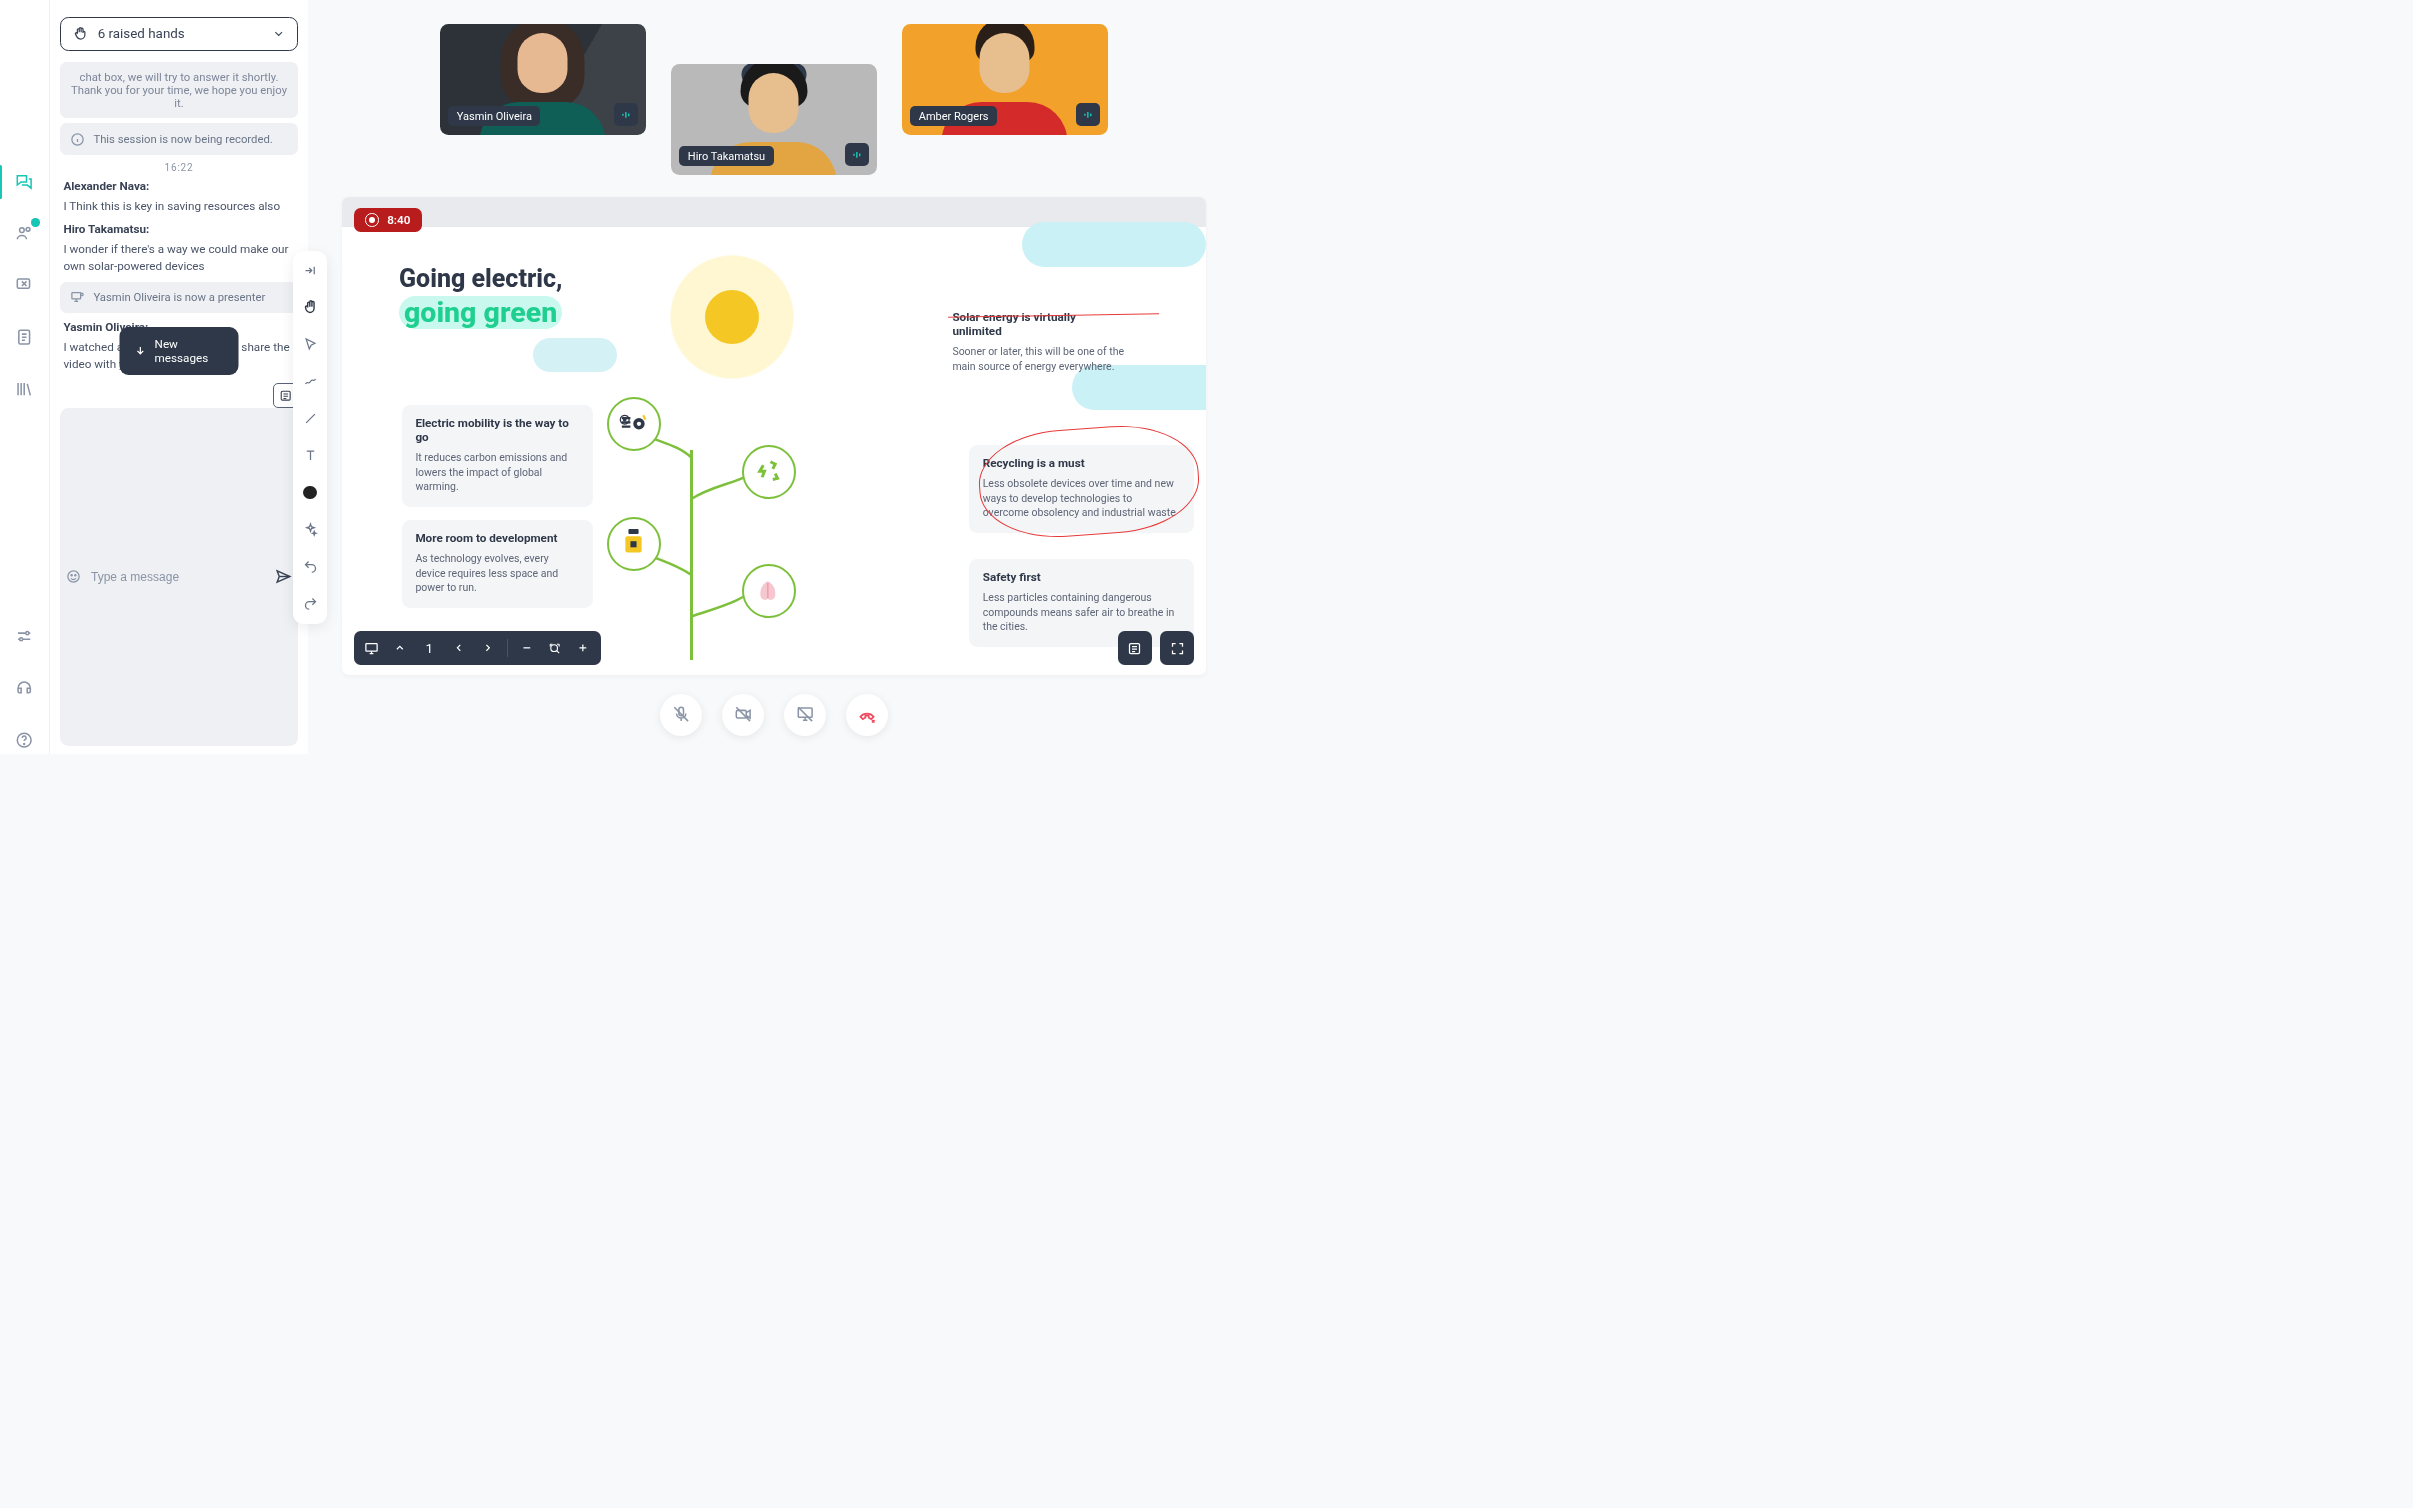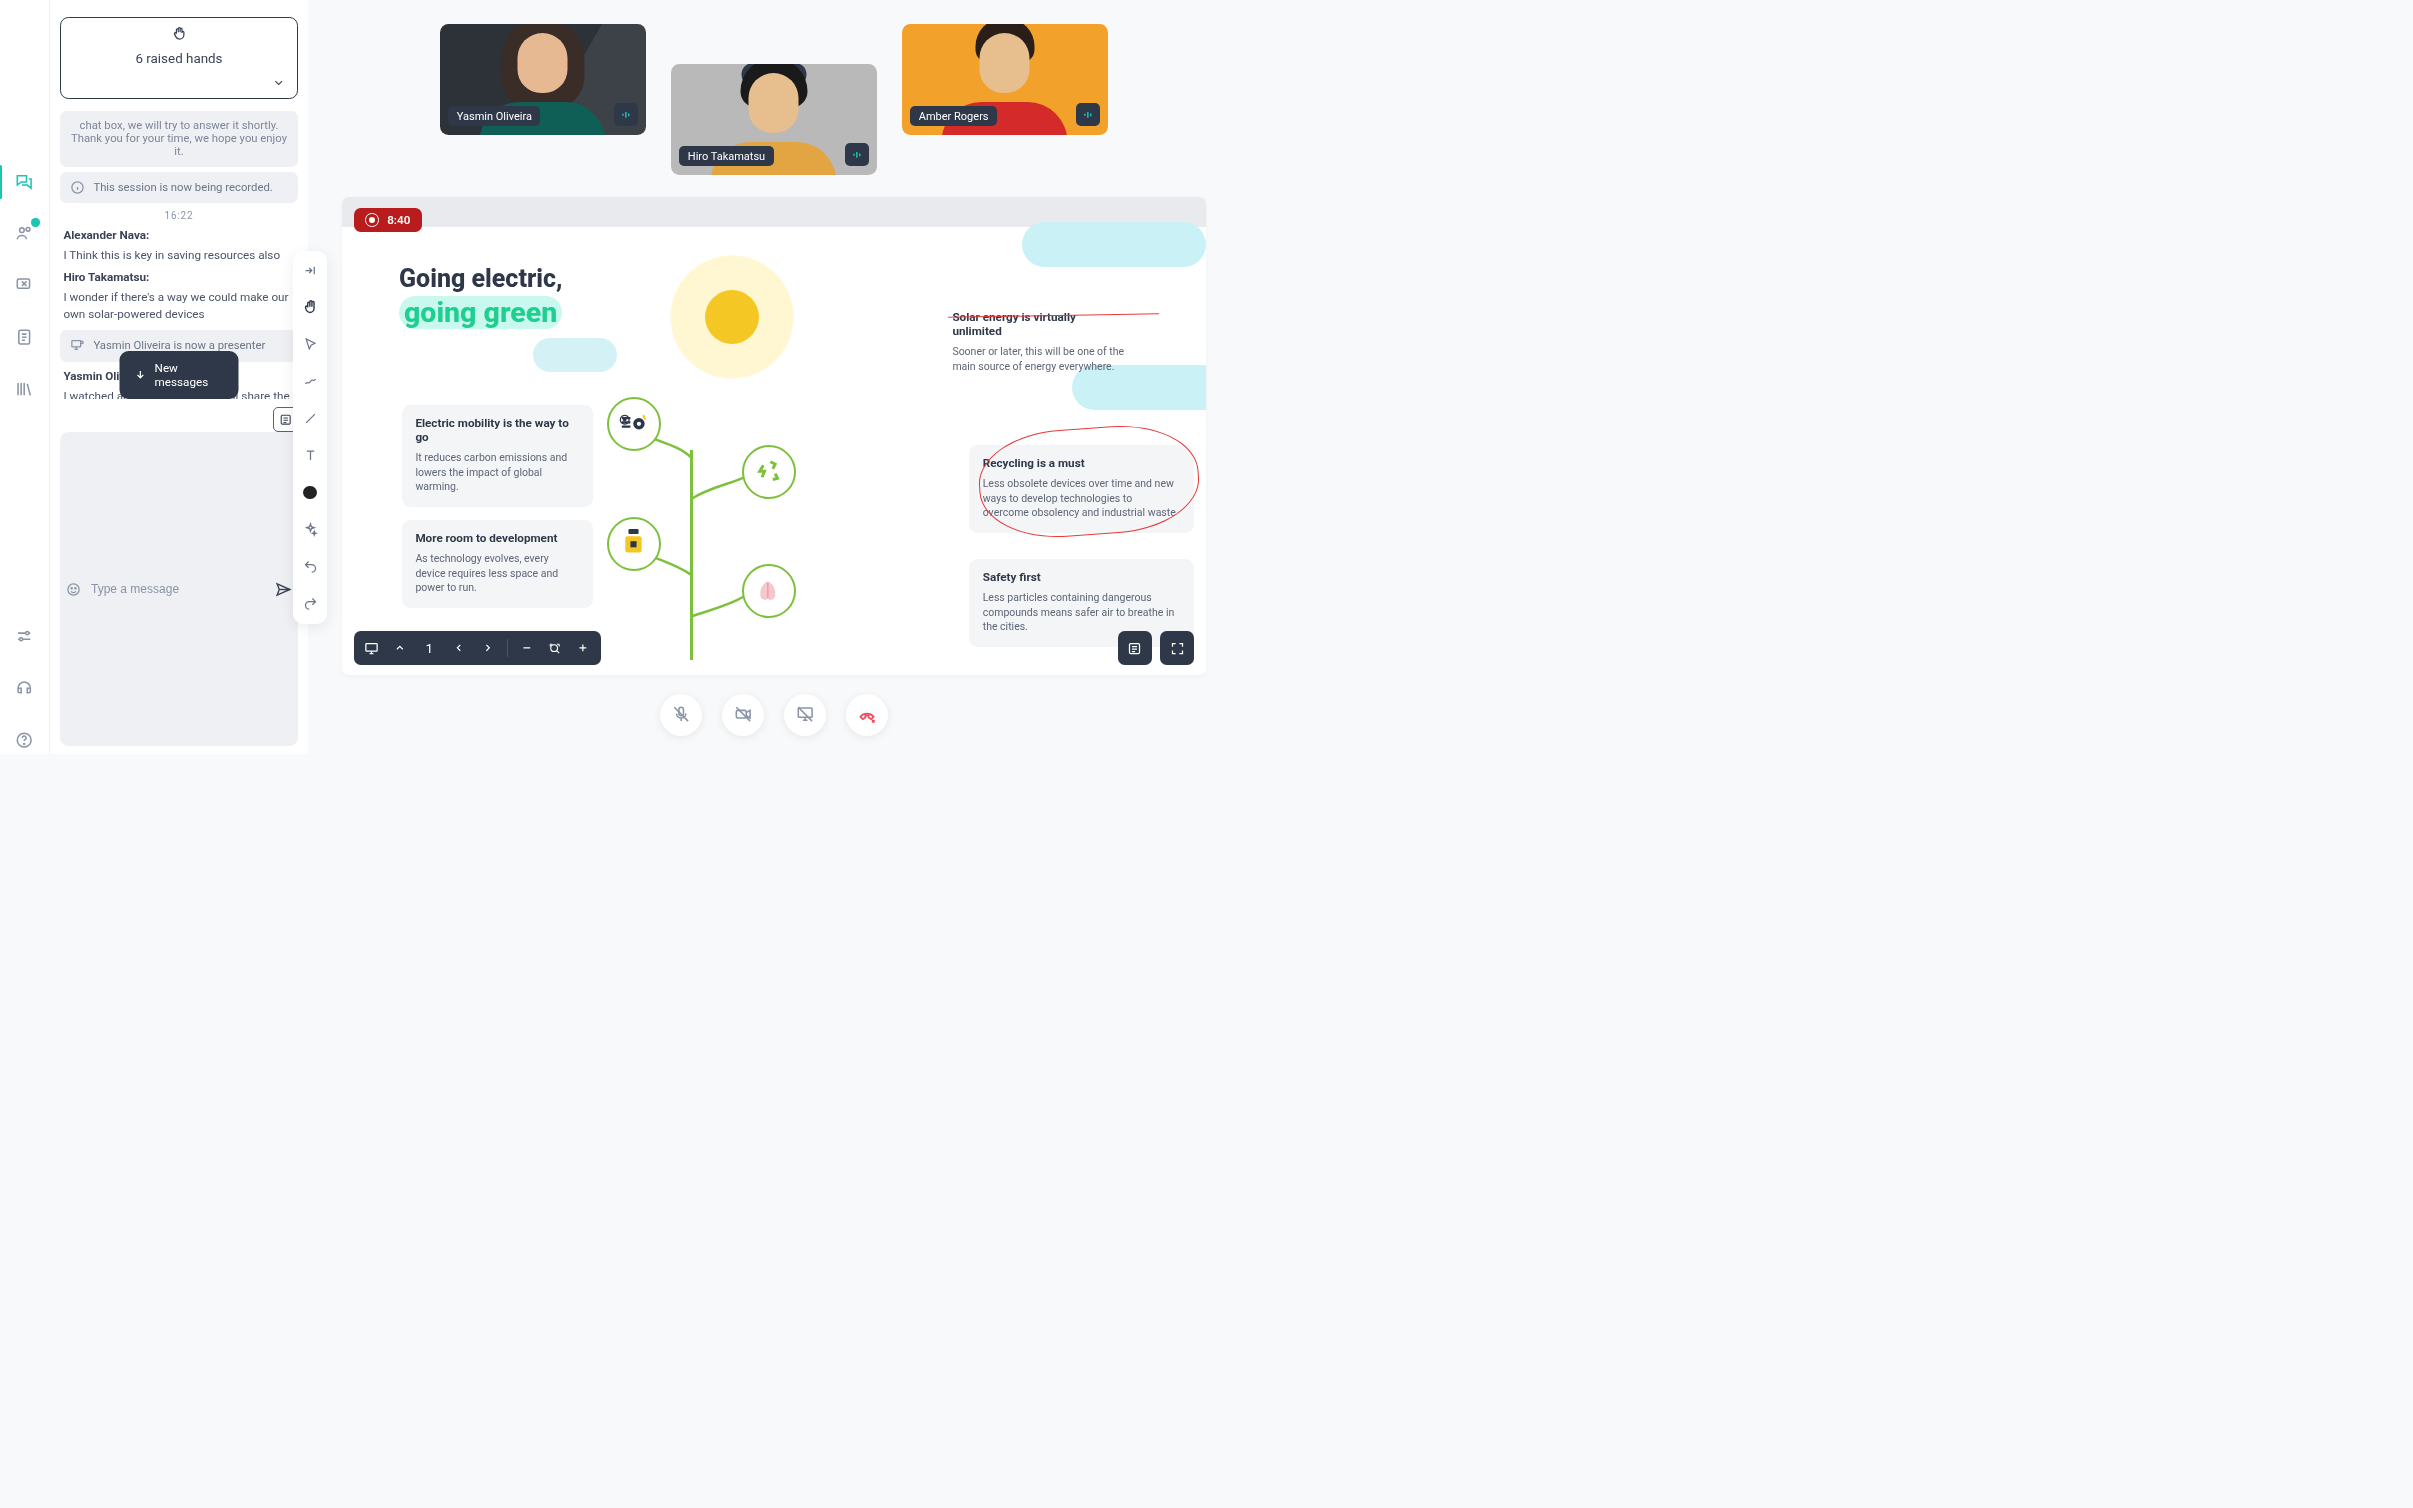--- a/index.html
+++ b/index.html
@@ -9,21 +9,21 @@
 
 .rail { width:50px; background:#fff; border-right:0.8px solid #eef0f3; display:flex; flex-direction:column; align-items:center; padding-top:168px; gap:25px; }
 .rail .ri { width:27px; height:27px; display:flex; align-items:center; justify-content:center; color:#8a94a6; cursor:pointer; position:relative; }
 .rail .ri.active { color:#18c6b5; }
 .rail .ri.active::before { content:""; position:absolute; left:-11.7px; top:-3.4px; width:2.5px; height:34px; background:#18c6b5; border-radius:1.7px;}
 .rail .ri .dot { position:absolute; top:-1.7px; right:-1.7px; width:8.4px; height:8.4px; background:#18c6b5; border-radius:50%; }
 .rail .spacer { flex:1; }
 
 
 .chatcol { width:258px; background:#fff; display:flex; flex-direction:column; padding:17px 10px 8.4px 10px; }
-.hands { border:1.7px solid #2e3848; border-radius:8.4px; padding:8.4px 11.7px; display:flex; align-items:center; gap:10px; margin-bottom:6.7px;flex-direction:column;}
+.hands { border:1.7px solid #2e3848; border-radius:8.4px; padding:8.4px 11.7px; display:flex; align-items:center; gap:10px; margin-bottom:6.7px;}
 .hands .chev { margin-left:auto; }
 .sysbox { background:#eef0f3; border-radius:6.7px; padding:8.4px 10px; color:#6b7588; font-size:11.3px; display:flex; align-items:center; gap:8.4px; margin:5px 0;}
 .sysbox.center { justify-content:center; text-align:center; color:#7d8699;}
 .timemark { text-align:center; color:#8a94a6; font-size:10px; letter-spacing:0.8px; margin:6.7px 0;}
 .msg { margin:6.7px 3.4px; }
 .msg .who { font-weight:700; color:#3a4356; font-size:11.7px; margin-bottom:5px; }
 .msg .body { color:#4a5468; font-size:11.7px; line-height:1.45; }
 .chatscroll { flex:1; overflow:hidden; position:relative; }
 .newmsgs { position:absolute; bottom:0; left:50%; transform:translateX(-50%); background:#2e3848; color:#fff; border-radius:9px; padding:10px 15px; display:flex; align-items:center; gap:8.4px; font-size:11.7px;justify-content:flex-end; }
 .composerrow { display:flex; align-items:center; gap:8.4px; margin-top:8.4px;}

